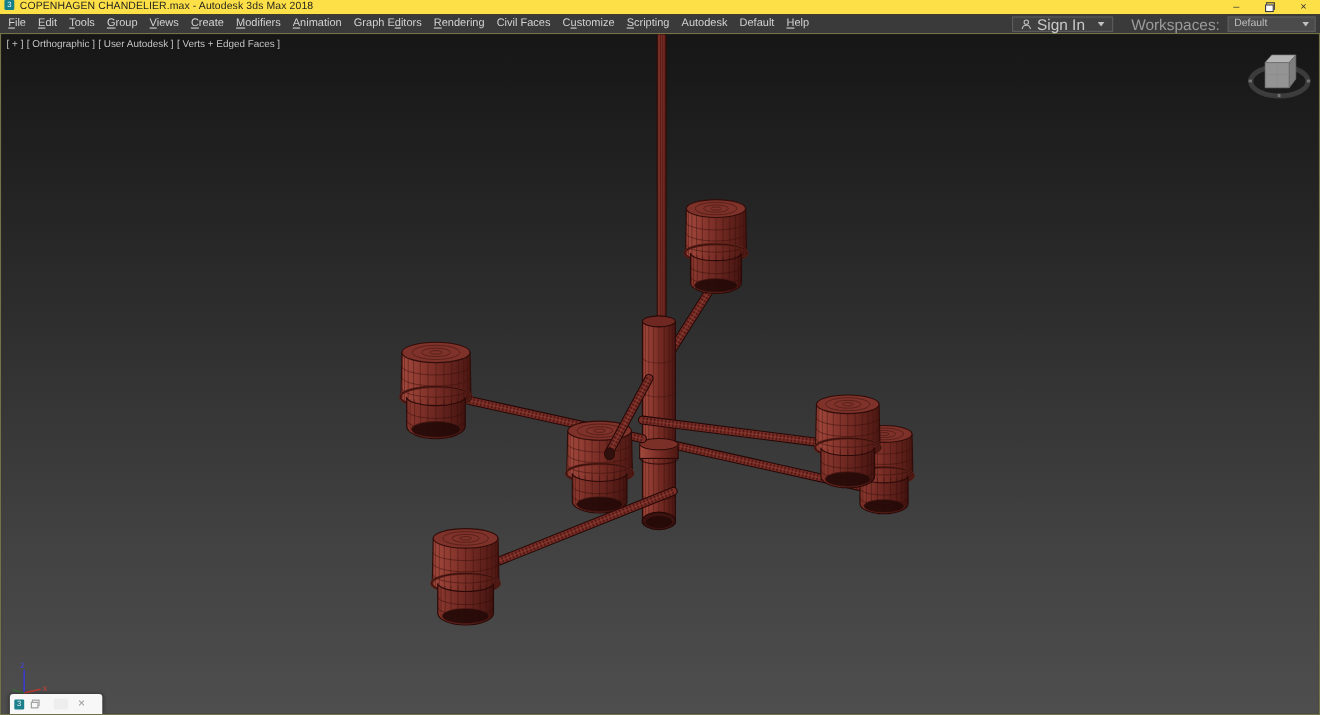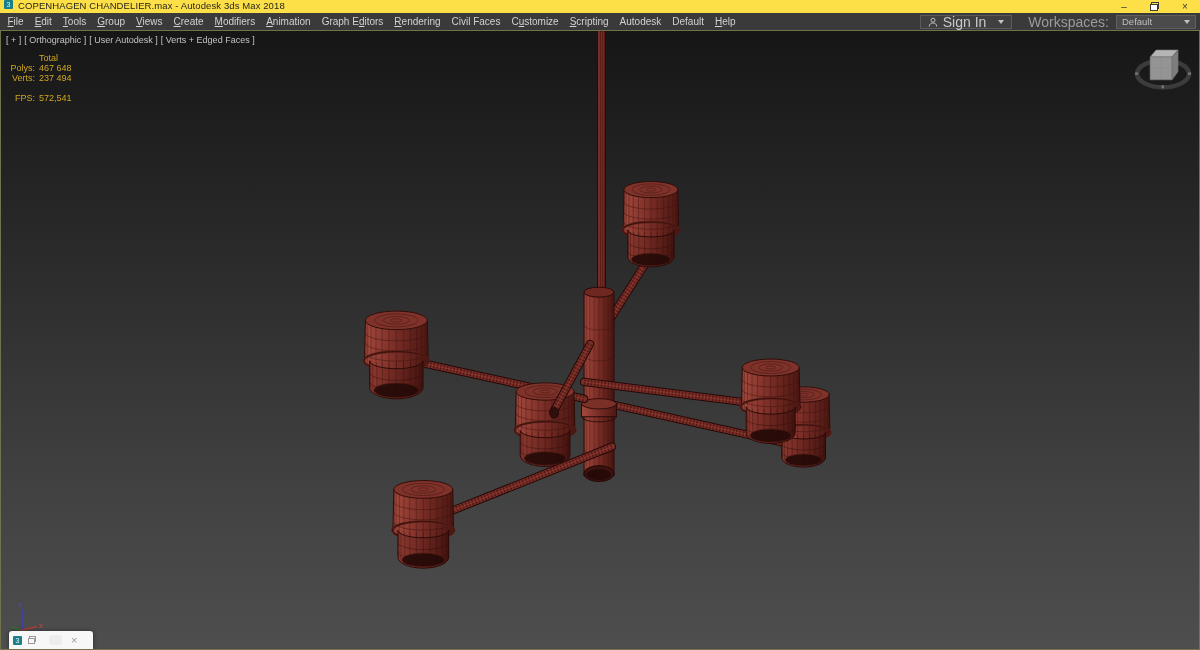--- a/index.html
+++ b/index.html
@@ -458,39 +458,20 @@
   <line x1="21" y1="610" x2="21" y2="631" stroke="#3b3bd0" stroke-width="1.4"></line>
   <line x1="21" y1="631" x2="36" y2="627.5" stroke="#c03a34" stroke-width="1.4"></line>
   <line x1="21" y1="631" x2="10.5" y2="628" stroke="#2f7a2c" stroke-width="1.3" opacity="0.8"></line>
   <text x="17.5" y="608" fill="#4545e0">z</text>
   <text x="38" y="629" fill="#d04438">x</text>
 </g>
     </svg>
 
   <div class="vp-label" id="vp-label"><span>[ + ]</span><span>[ Orthographic ]</span><span>[ User Autodesk ]</span><span>[ Verts + Edged Faces ]</span></div>
 
-  <div class="stats" id="stats">
-      <div class="stat-row">
-        <span class="stat-label"></span>
-        <span class="stat-value">Total</span>
-      </div>
-      <div class="stat-row">
-        <span class="stat-label">Polys:</span>
-        <span class="stat-value">467 648</span>
-      </div>
-      <div class="stat-row">
-        <span class="stat-label">Verts:</span>
-        <span class="stat-value">237 494</span>
-      </div>
-      <div class="stat-spacer"></div>
-      <div class="stat-row">
-        <span class="stat-label">FPS:</span>
-        <span class="stat-value">572,541</span>
-      </div>
-    </div>
 
   <div class="mini-window">
     <span class="mw-appicon">3</span>
     <span class="mw-restore"></span>
     <span class="mw-blank"></span>
     <span class="mw-close">×</span>
   </div>
 </div>
 
 </body></html>

